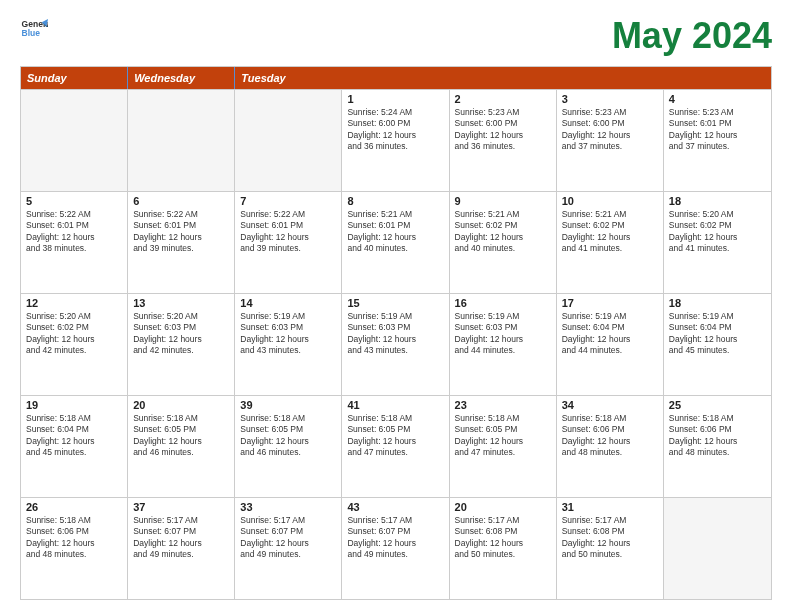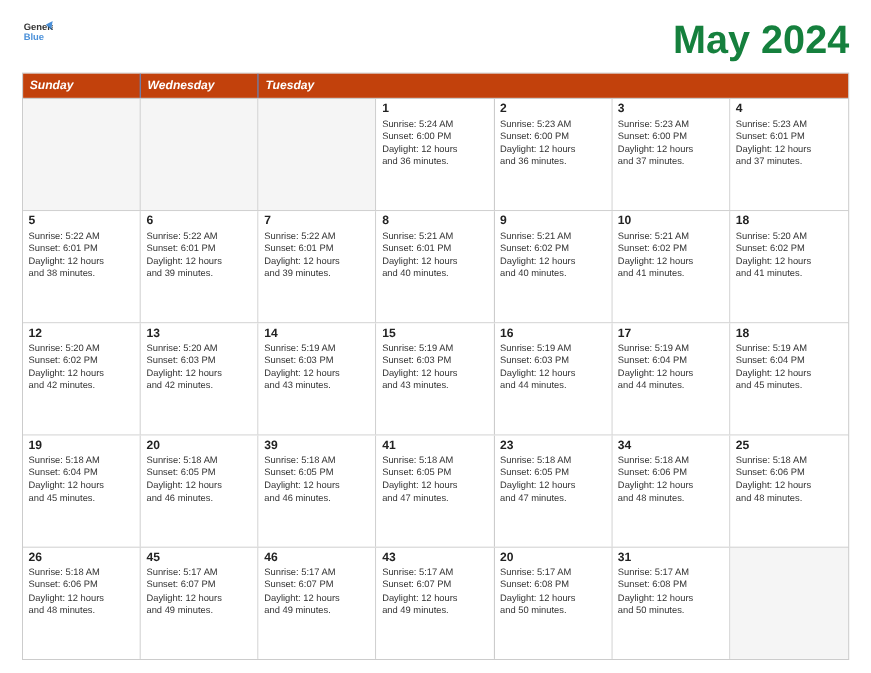--- a/index.html
+++ b/index.html
@@ -241,25 +241,25 @@
             <span class="day-num">25</span>
             <div class="day-info">Sunrise: 5:18 AM<br>Sunset: 6:06 PM<br>Daylight: 12 hours<br>and 48 minutes.</div>
           </div>
         </div>
         <div class="cal-row">
           <div class="cal-cell">
             <span class="day-num">26</span>
             <div class="day-info">Sunrise: 5:18 AM<br>Sunset: 6:06 PM<br>Daylight: 12 hours<br>and 48 minutes.</div>
           </div>
           <div class="cal-cell">
-            <span class="day-num">45</span>
+            <span class="day-num">37</span>
             <div class="day-info">Sunrise: 5:17 AM<br>Sunset: 6:07 PM<br>Daylight: 12 hours<br>and 49 minutes.</div>
           </div>
           <div class="cal-cell">
-            <span class="day-num">46</span>
+            <span class="day-num">33</span>
             <div class="day-info">Sunrise: 5:17 AM<br>Sunset: 6:07 PM<br>Daylight: 12 hours<br>and 49 minutes.</div>
           </div>
           <div class="cal-cell">
             <span class="day-num">43</span>
             <div class="day-info">Sunrise: 5:17 AM<br>Sunset: 6:07 PM<br>Daylight: 12 hours<br>and 49 minutes.</div>
           </div>
           <div class="cal-cell">
             <span class="day-num">20</span>
             <div class="day-info">Sunrise: 5:17 AM<br>Sunset: 6:08 PM<br>Daylight: 12 hours<br>and 50 minutes.</div>
           </div>

